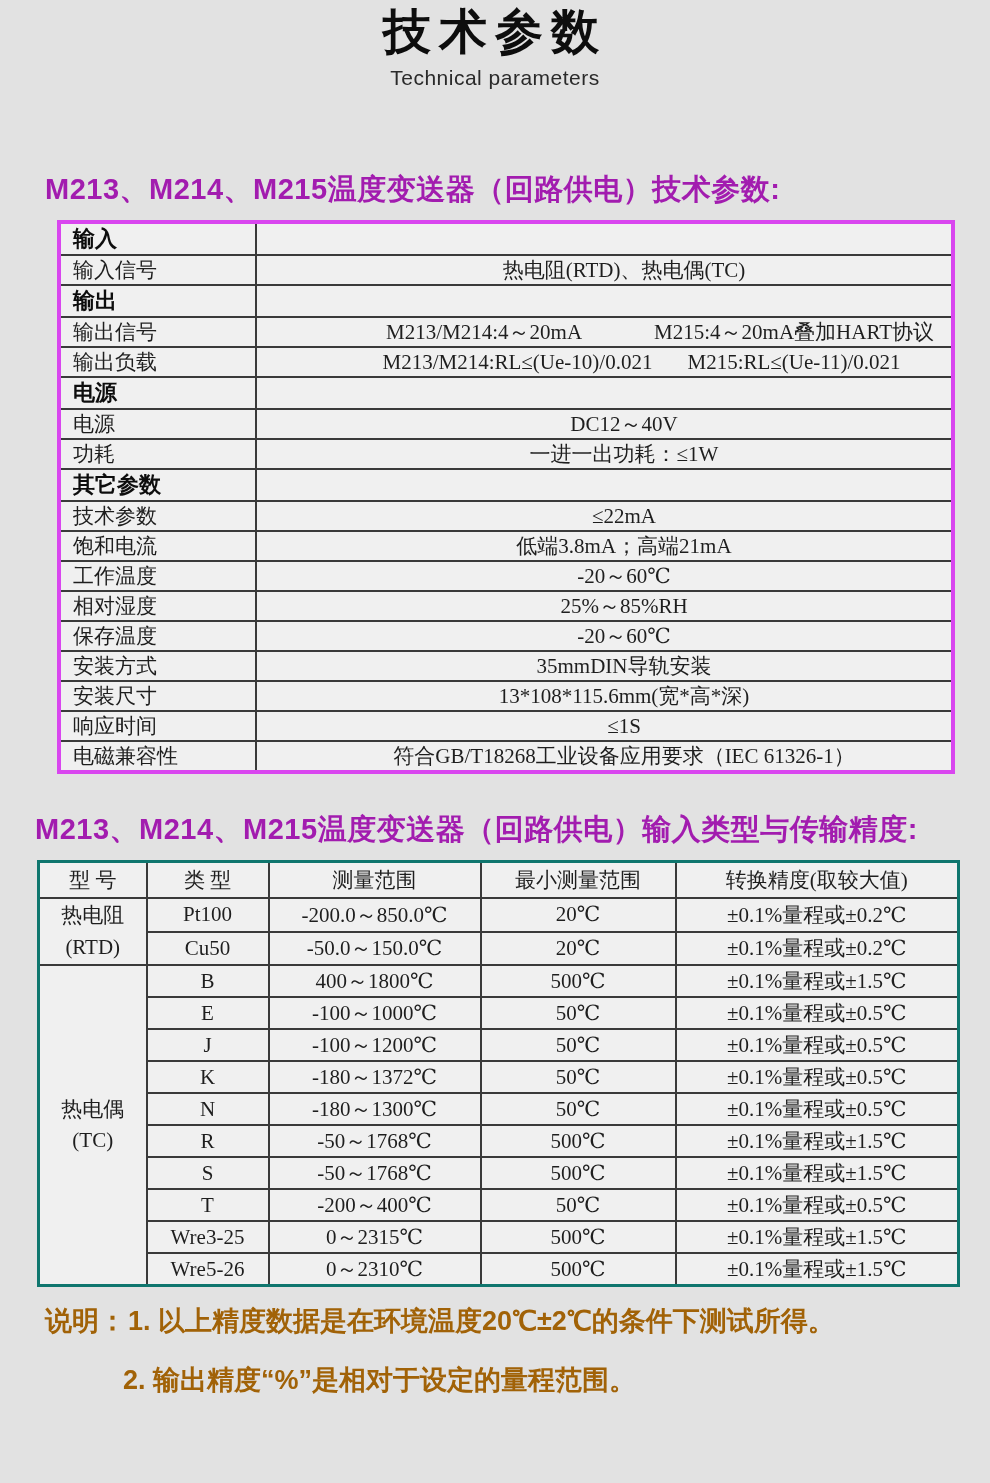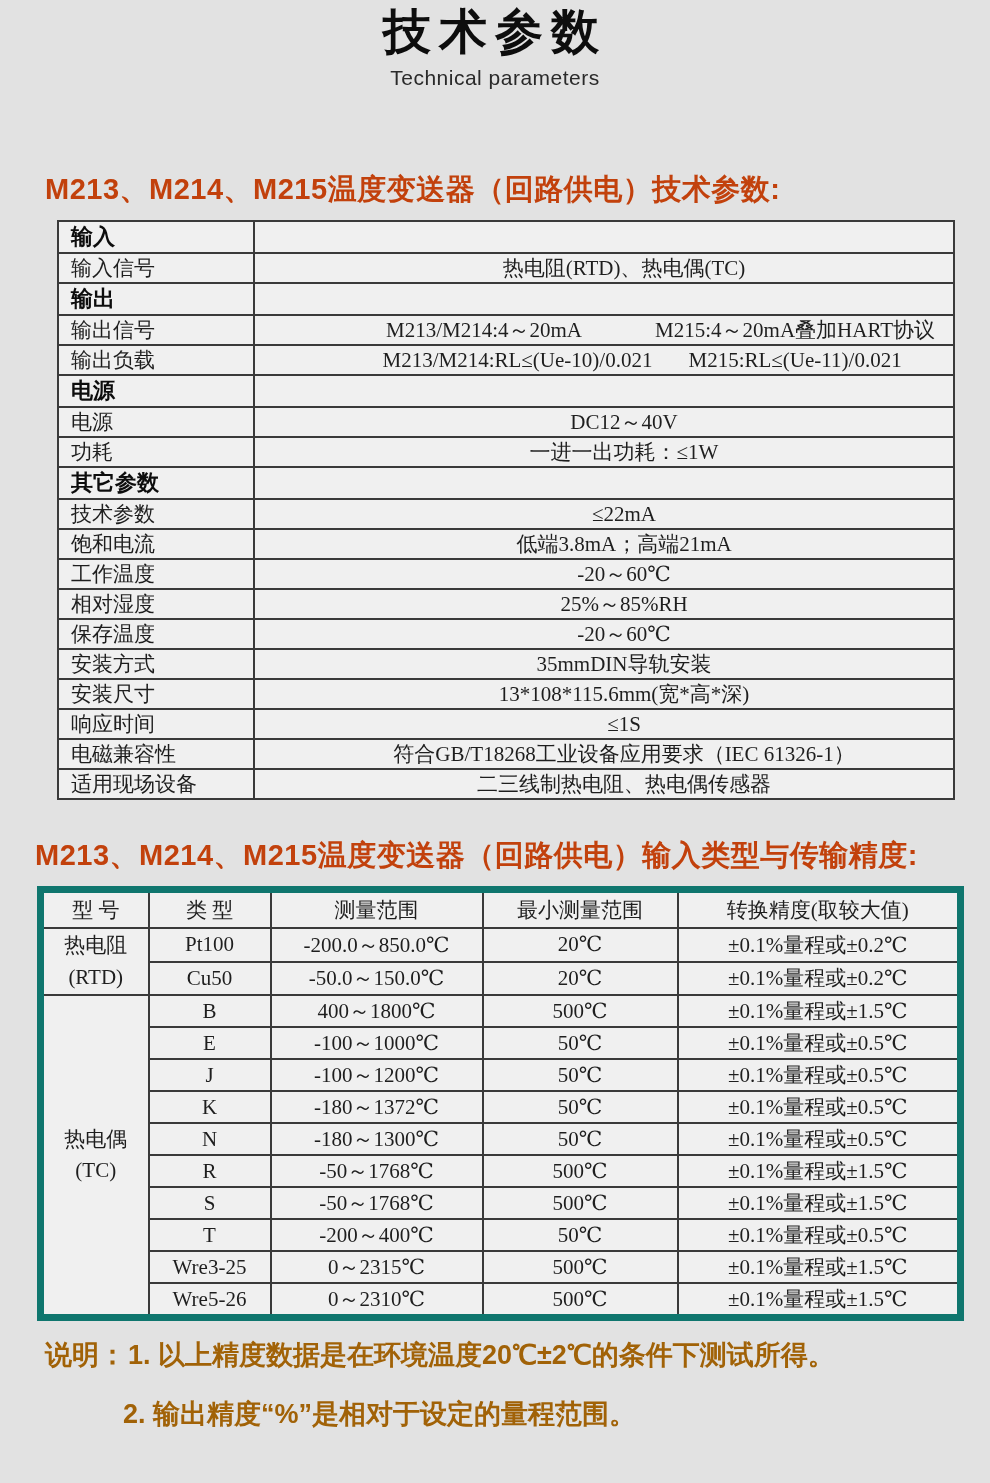--- a/index.html
+++ b/index.html
@@ -14,47 +14,47 @@
   .title-block { text-align:center; }
   .page-title {
     font-size:48px; font-weight:bold; letter-spacing:8px;
     color:#0d0d0d;
   }
   .page-subtitle {
     font-size:21px; color:#2a2a2a; margin-top:2px; letter-spacing:0.5px;
   }
   
   .sec-heading {
-    font-size:29px; font-weight:bold; color:#c2410c;
+    font-size:29px; font-weight:bold; color:#a21caf;
     letter-spacing:0.5px;
   }
   #heading1 { margin:80px 0 10px 45px; }
   #heading2 { margin:36px 0 0 35px; }
   
   table {
     border-collapse:collapse;
     background:#f0f0f0;
     table-layout:fixed;
   }
   td, th {
     border:2px solid #3a3a3a;
     font-family:"Liberation Serif", "DejaVu Serif", serif;
     font-size:21px;
     color:#1e1e1e;
     overflow:hidden; white-space:nowrap;
   }
   
-  #table1 { margin-left:57px; width:898px; border:2px solid #d946ef; }
+  #table1 { margin-left:57px; width:898px; border:4px solid #d946ef; }
   #table1 tr { height:28.7px; }
   #table1 .c1 { width:182px; padding:0 0 0 12px; text-align:left; }
   #table1 .c1.sec { font-weight:bold; font-size:22px; color:#0d0d0d; }
   #table1 .c2 { padding:0 0 0 40px; text-align:center; }
   #table1 .c2 .v1 { display:inline-block; min-width:52%; }
   
-  #table2 { margin-left:37px; width:920px; border:7px solid #0f766e; margin-top:10px;padding-left:20px; }
+  #table2 { margin-left:37px; width:920px; border:3px solid #0f766e; margin-top:10px;padding-left:20px; }
   #table2 th { height:32px; font-weight:normal; text-align:center; }
   #table2 tr.drow { height:30.4px; }
   #table2 td { text-align:center; }
   #table2 .model div { line-height:1.5; }
   #table2 col.c-model { width:108px; }
   #table2 col.c-type  { width:122px; }
   #table2 col.c-range { width:212px; }
   #table2 col.c-min   { width:195px; }
   #table2 col.c-acc   { width:283px; }
   
@@ -139,24 +139,20 @@
         <td class="c1">安装尺寸</td>
         <td class="c2"><span class="v1">13*108*115.6mm(宽*高*深)</span></td>
       </tr>
       <tr>
         <td class="c1">响应时间</td>
         <td class="c2"><span class="v1">≤1S</span></td>
       </tr>
       <tr>
         <td class="c1">电磁兼容性</td>
         <td class="c2"><span class="v1">符合GB/T18268工业设备应用要求（IEC 61326-1）</span></td>
-      </tr>
-      <tr>
-        <td class="c1">适用现场设备</td>
-        <td class="c2"><span class="v1">二三线制热电阻、热电偶传感器</span></td>
       </tr>
     </tbody>
 </table>
 
 <div id="heading2" class="sec-heading">M213、M214、M215温度变送器（回路供电）输入类型与传输精度:</div>
 
 <table id="table2">
   <colgroup>
     <col class="c-model">
       <col class="c-type">

